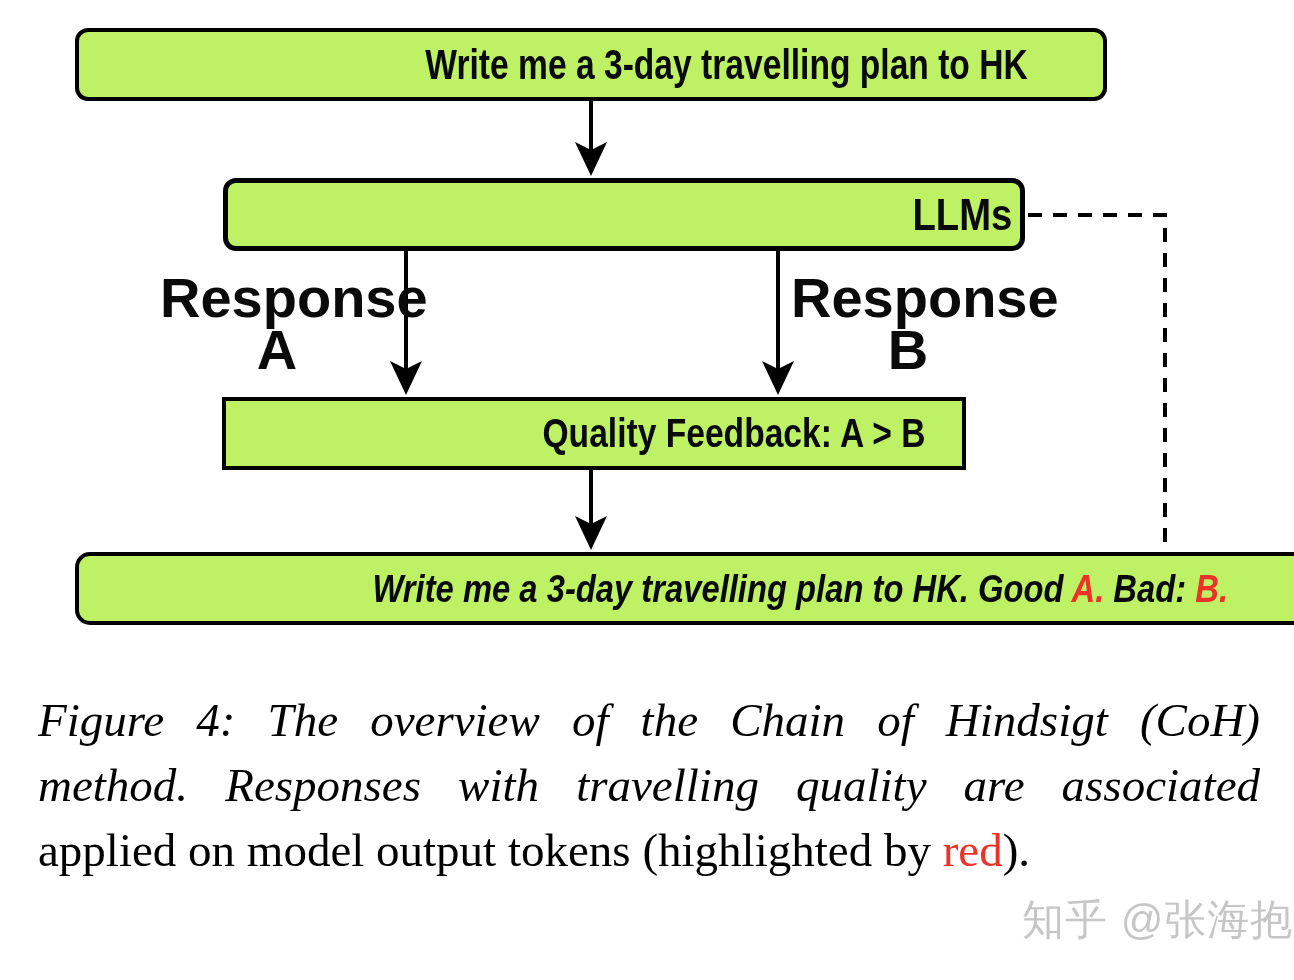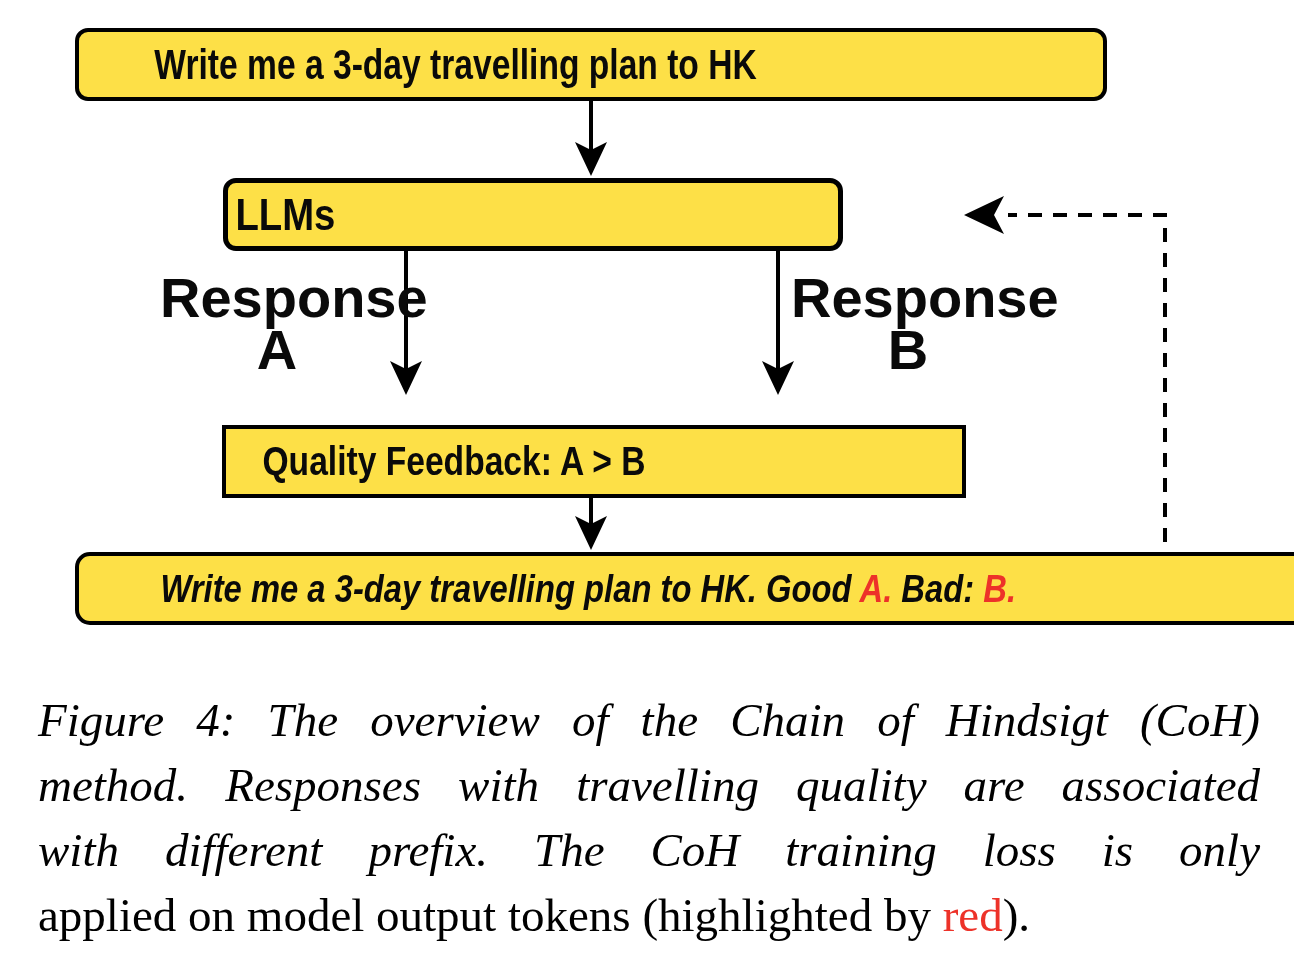--- a/index.html
+++ b/index.html
@@ -1,31 +1,31 @@
 <!DOCTYPE html>
 <html><head>
 <meta charset="utf-8">
 <style>
   html,body{margin:0;padding:0;background:#ffffff;}
   #page{position:relative;width:1294px;height:980px;background:#ffffff;overflow:hidden;
         font-family:"Liberation Sans",sans-serif;color:#0a0a0a;}
 
   
-  .dbox{position:absolute;background:#fde047;border:4px solid #000;
-        display:flex;align-items:center;justify-content:flex-start;box-sizing:border-box;}
+  .dbox{position:absolute;background:#bef264;border:4px solid #000;
+        display:flex;align-items:center;justify-content:flex-end;box-sizing:border-box;}
   .rounded{border-radius:13px;}
   .dbox .txt{font-weight:700;white-space:nowrap;display:inline-block;}
 
   #top-box{left:75px;top:28px;width:1032px;height:73px;}
   #top-box .txt{font-size:42px;transform:scaleX(0.80);}
 
-  #llms-box{left:223px;top:178px;width:620px;height:73px;border-width:5px;}
+  #llms-box{left:223px;top:178px;width:802px;height:73px;border-width:5px;}
   #llms-box .txt{font-size:44px;transform:scaleX(0.87);}
 
-  #feedback-box{left:222px;top:397px;width:744px;height:73px;margin-top:28px;}
+  #feedback-box{left:222px;top:397px;width:744px;height:73px;}
   #feedback-box .txt{font-size:40px;transform:scaleX(0.84);}
 
   #bottom-box{left:75px;top:552px;width:1238px;height:73px;border-radius:15px;}
   #bottom-box .txt{font-size:39px;font-style:italic;transform:scaleX(0.84);}
   .red{color:#ed3229;}
 
   
   .resp-label{position:absolute;width:234px;text-align:center;font-weight:700;
               font-size:56px;line-height:52px;}
   #resp-a{left:160px;top:272px;}
@@ -99,18 +99,18 @@
     <span class="txt">Quality Feedback: A &gt; B</span>
   </div>
 
   <div id="bottom-box" class="dbox">
     <span class="txt"><span>Write me a 3-day travelling plan to HK. Good </span><span class="red">A.</span><span> Bad: </span><span class="red">B.</span></span>
   </div>
 
   <div id="caption">
     <div class="cap-line just">Figure 4: The overview of the Chain of Hindsigt (CoH)</div>
     <div class="cap-line just">method. Responses with travelling quality are associated</div>
-    <div class="cap-line just">with different prefix.  The CoH training loss is only</div>
     <div class="cap-line"><span>applied on model output tokens (highlighted by </span><span class="red">red</span><span>).</span></div>
   </div>
 
+  <div id="watermark">知乎 @张海抱</div>
 
 </div>
 
 </body></html>

